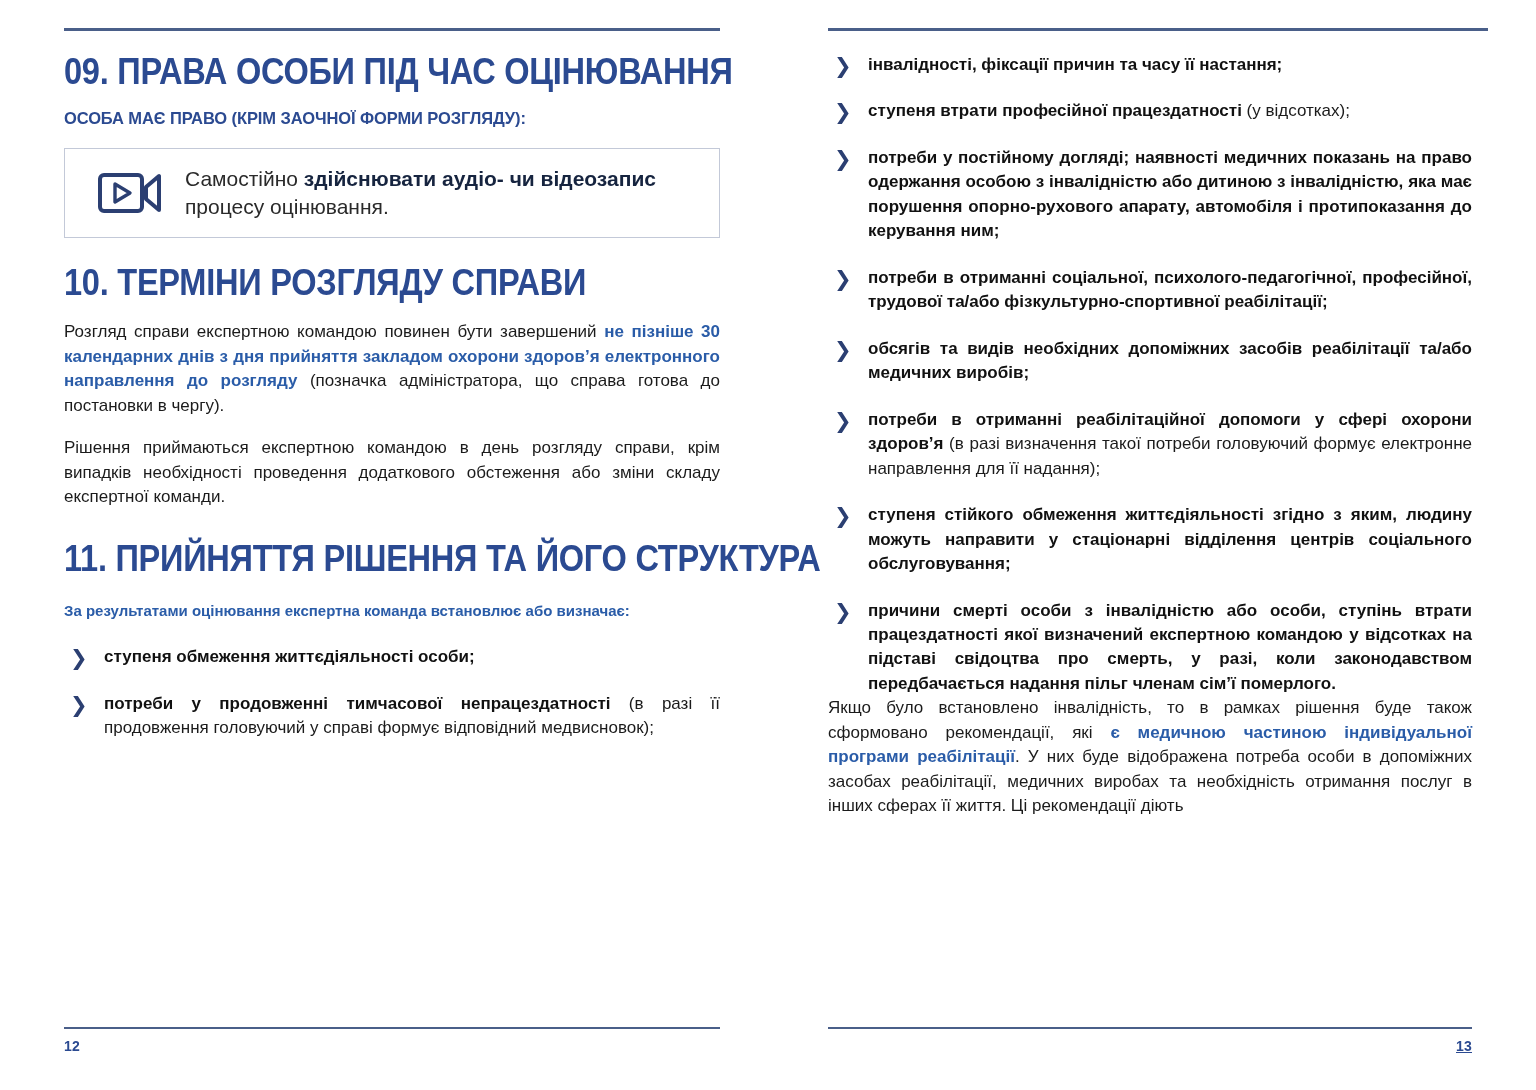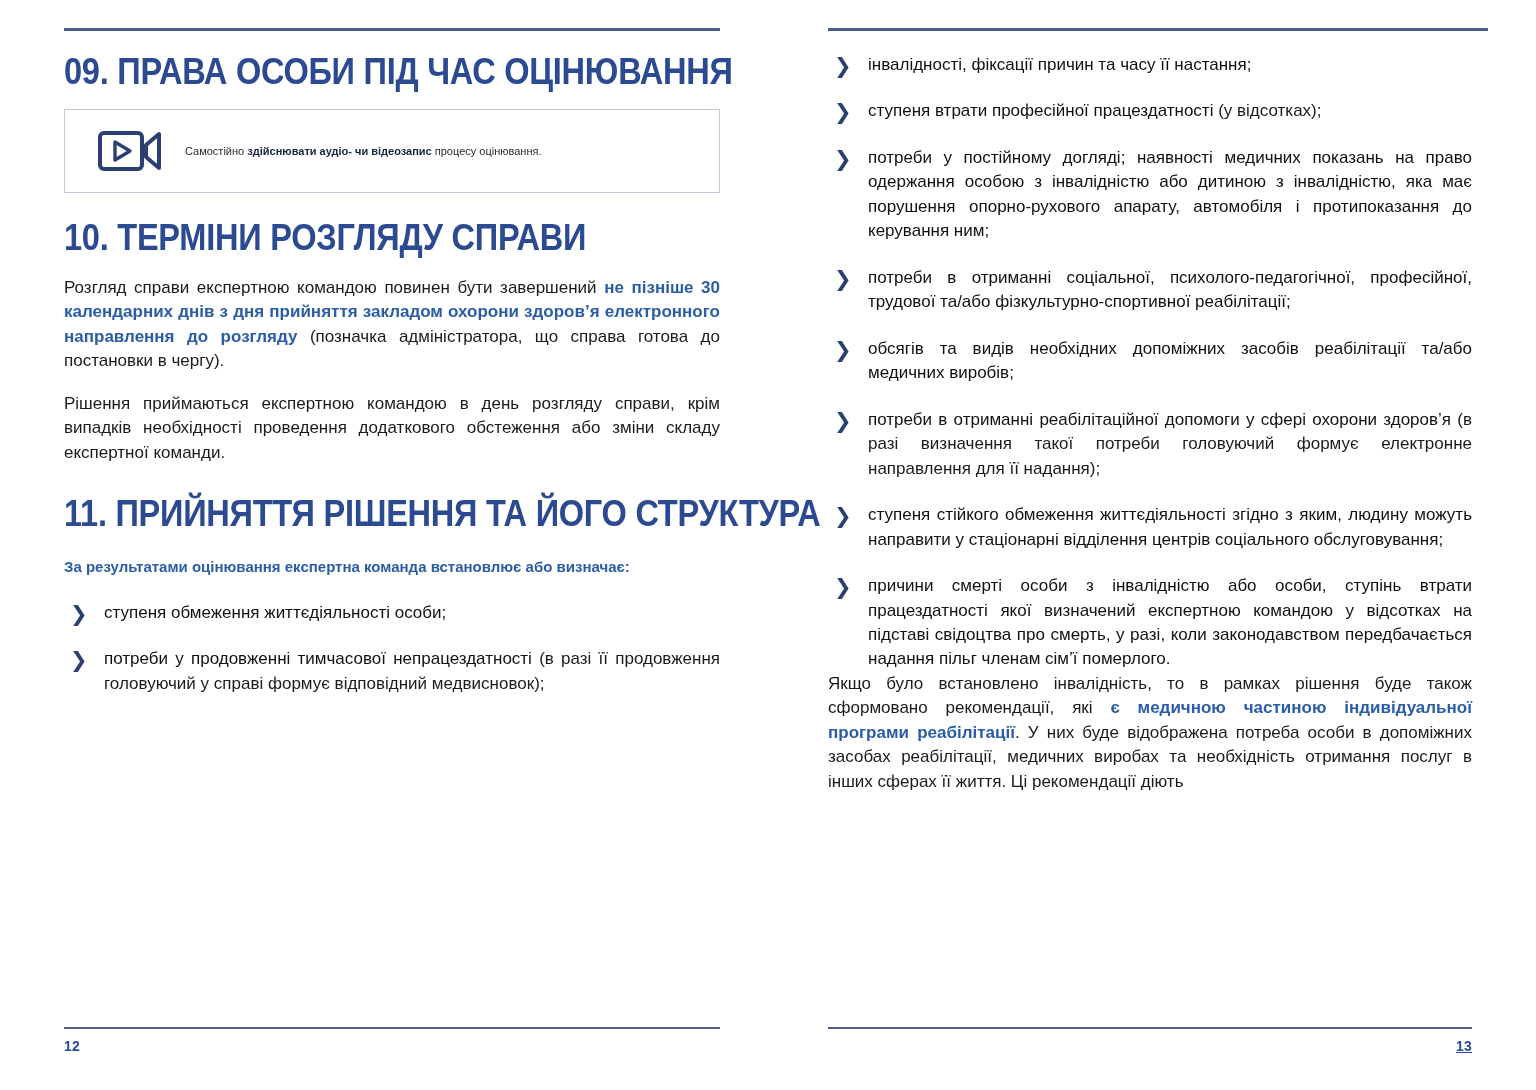--- a/index.html
+++ b/index.html
@@ -99,21 +99,21 @@
     min-height: 84px;
   }
   .infobox .ico {
     flex: 0 0 auto;
     width: 74px;
     display: flex;
     align-items: center;
     justify-content: center;
   }
   .infobox .txt {
-    font-size: 11px;
+    font-size: 21px;
     line-height: 1.32;
     color: #2a2a2a;
   }
   .infobox .txt b { color: #16243f; font-weight: 700; }
 
   p.body {
     font-size: 17px;
     line-height: 1.44;
     margin: 0 0 18px 0;
     text-align: justify;
@@ -150,35 +150,36 @@
   ul.chev li:last-child { margin-bottom: 0; }
   ul.chev li .bullet {
     position: absolute;
     left: 6px;
     top: -1px;
     font-size: 21px;
     font-weight: 700;
     color: #2b3f72;
     line-height: 1.35;
   }
-  ul.chev li b { font-weight: 400; color: #111111; }
+  ul.chev li b { font-weight: 700; color: #111111; }
 
   .right-list li { margin-bottom: 24px; }
   .tail-para { margin-top: 30px; }
 </style>
 </head>
 <body>
 
 <div class="spread">
 
   <div class="page page-left">
     <div class="rule-top"></div>
 
     <h1 class="section-title">09. ПРАВА ОСОБИ ПІД ЧАС ОЦІНЮВАННЯ</h1>
 
+    <div class="subhead">ОСОБА МАЄ ПРАВО (КРІМ ЗАОЧНОЇ ФОРМИ РОЗГЛЯДУ):</div>
 
     <div class="infobox">
       <div class="ico">
         <svg width="66" height="46" viewBox="0 0 66 46" fill="none">
           <rect x="3" y="5" width="42" height="36" rx="4" ry="4" stroke="#2b3f72" stroke-width="4"></rect>
           <path d="M49 17 L62 6 L62 40 L49 29 Z" stroke="#2b3f72" stroke-width="4" stroke-linejoin="round" fill="none"></path>
           <path d="M18 14 L33 23 L18 32 Z" stroke="#2b3f72" stroke-width="3.4" stroke-linejoin="round" fill="none"></path>
         </svg>
       </div>
       <div class="txt">

